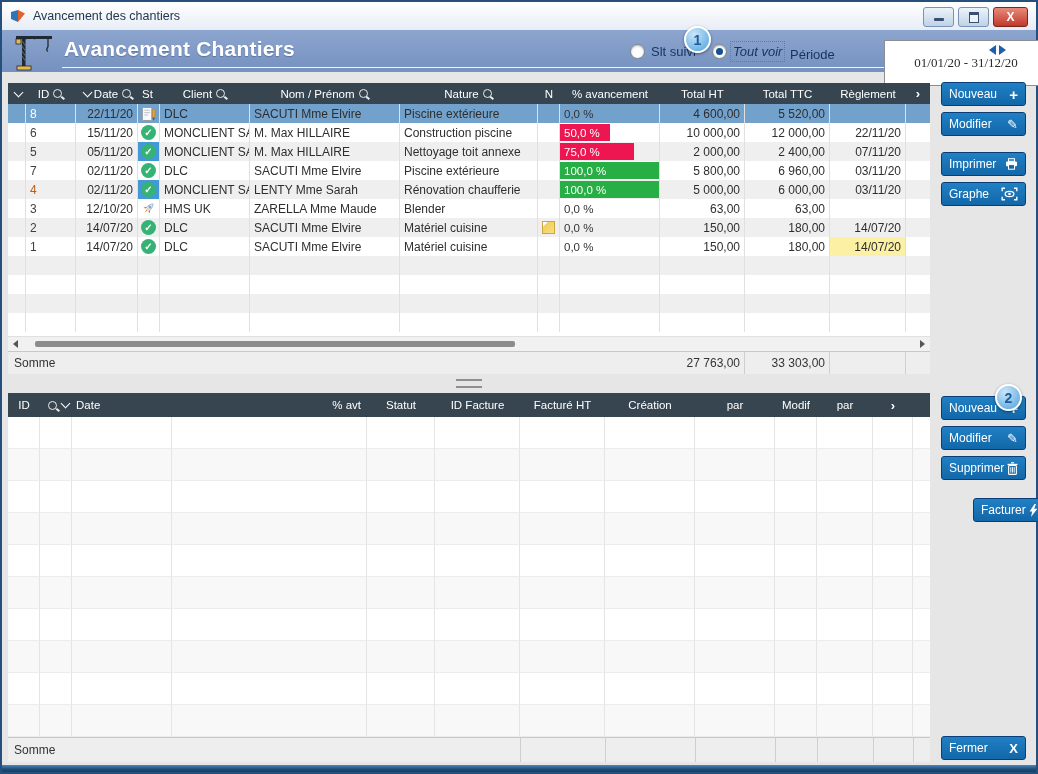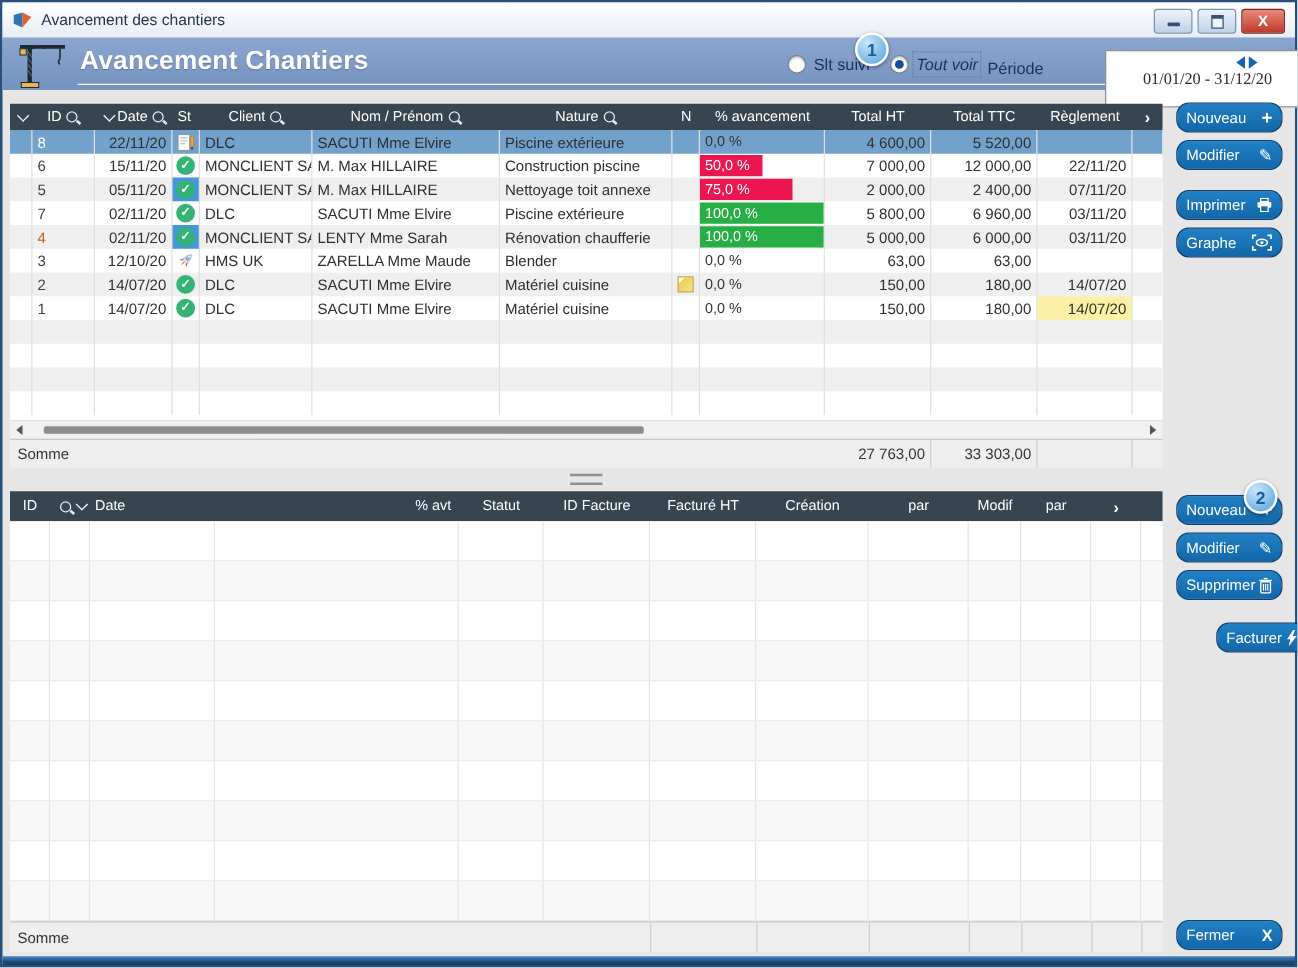--- a/index.html
+++ b/index.html
@@ -86,21 +86,21 @@
   
   .t2body{position:absolute;left:8px;top:417px;width:922px;height:320px;background:#fff;overflow:hidden;}
   .t2row{height:32px;}
   .t2row:nth-child(even){background:#F8F8F8;}
   .t2td{border-right:1px solid #E5E5E5;border-bottom:1px solid #ECECEC;height:32px;box-sizing:border-box;cursor:pointer;}
   .somme2{top:737px;height:24px;}
   .somme2 .cell{border-left:1px solid #CFCFCF;height:24px;}
   .somme-label{display:flex;align-items:center;padding-left:6px;}
   
   .btn{position:absolute;left:941px;width:85px;height:24px;box-sizing:border-box;
-       background:linear-gradient(#2180C4,#1267A8);border:1px solid #0B3E78;border-radius:10px;
+       background:linear-gradient(#2180C4,#1267A8);border:1px solid #0B3E78;border-radius:3px;
        color:#fff;font-size:12px;display:flex;align-items:center;justify-content:space-between;
        padding:0 7px;cursor:pointer;}
   .btn .lbl{white-space:nowrap;}
   .plus{font-size:15px;font-weight:bold;line-height:1;}
   .pencil{font-size:13px;line-height:1;}
   .xmark{font-weight:bold;font-size:13px;line-height:1;}
   .drop{width:0;height:0;border-left:4px solid transparent;border-right:4px solid transparent;border-top:5px solid #fff;margin-left:4px;}
   .bticons{display:flex;align-items:center;}
   
   .footer{position:absolute;left:2px;right:2px;bottom:2px;height:7px;
@@ -248,21 +248,21 @@
           <span class="chk">✓</span>
         </div>
         <div class="td">MONCLIENT SA</div>
         <div class="td">M. Max HILLAIRE</div>
         <div class="td">Construction piscine</div>
         <div class="td center"></div>
         <div class="td pct">
           <span class="bar" style="width:50%;background:#ED1650"></span>
           <span class="pct-label" style="color:#fff">50,0 %</span>
         </div>
-        <div class="td right">7 000,00</div>
+        <div class="td right">10 000,00</div>
         <div class="td right">12 000,00</div>
         <div class="td right">22/11/20</div>
         <div class="td" style="border-right:none"></div>
       </div>
       <div class="t1grid t1row alt">
         <div class="td"></div>
         <div class="td" style="color:#3F3F3F">5</div>
         <div class="td right">05/11/20</div>
         <div class="td center stblue">
           <span class="chk">✓</span>

